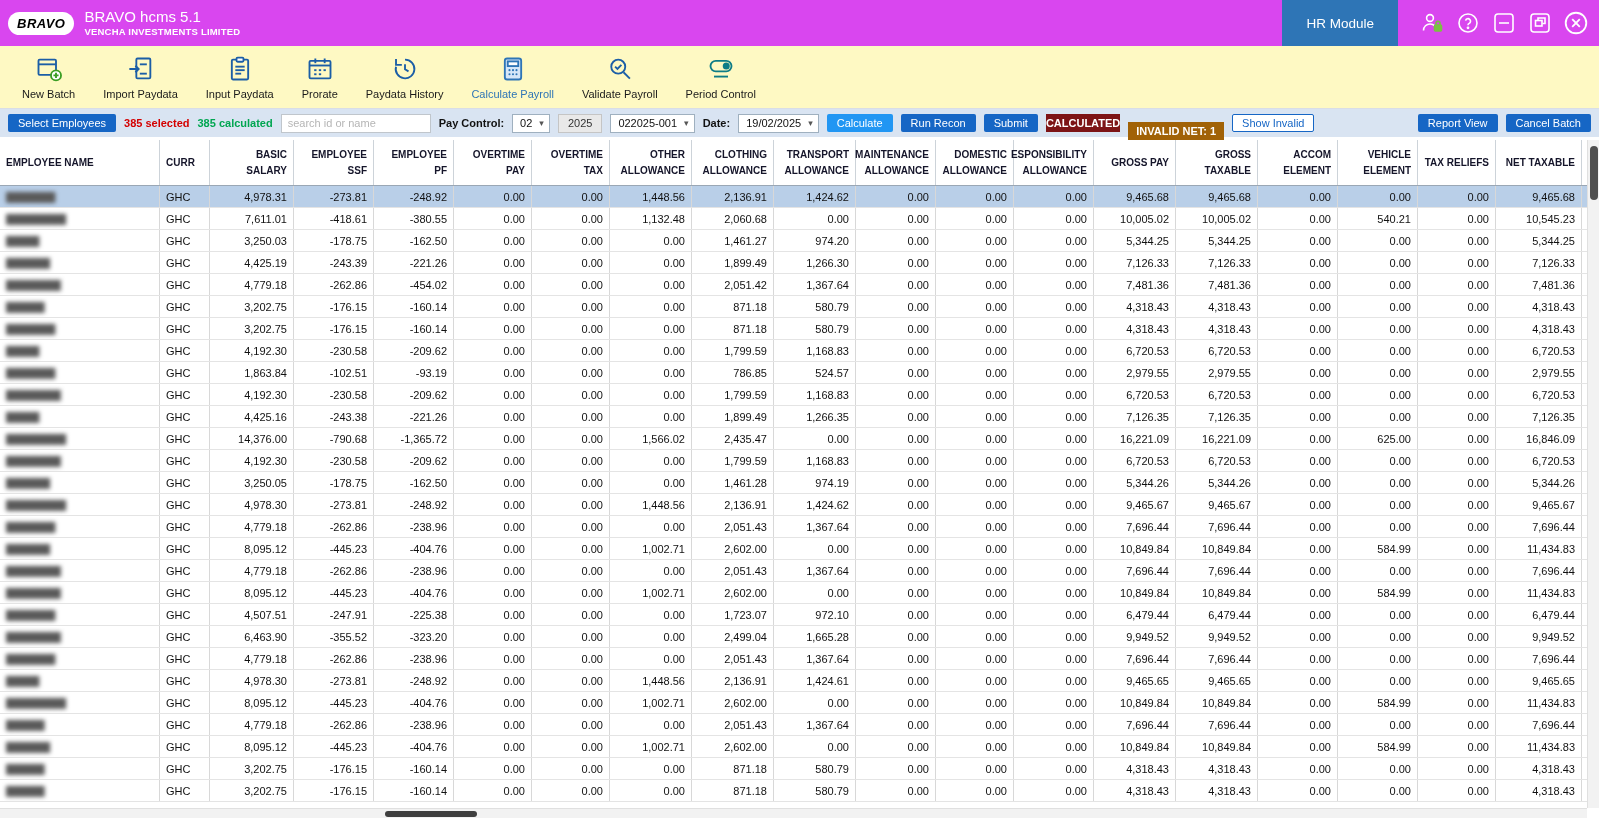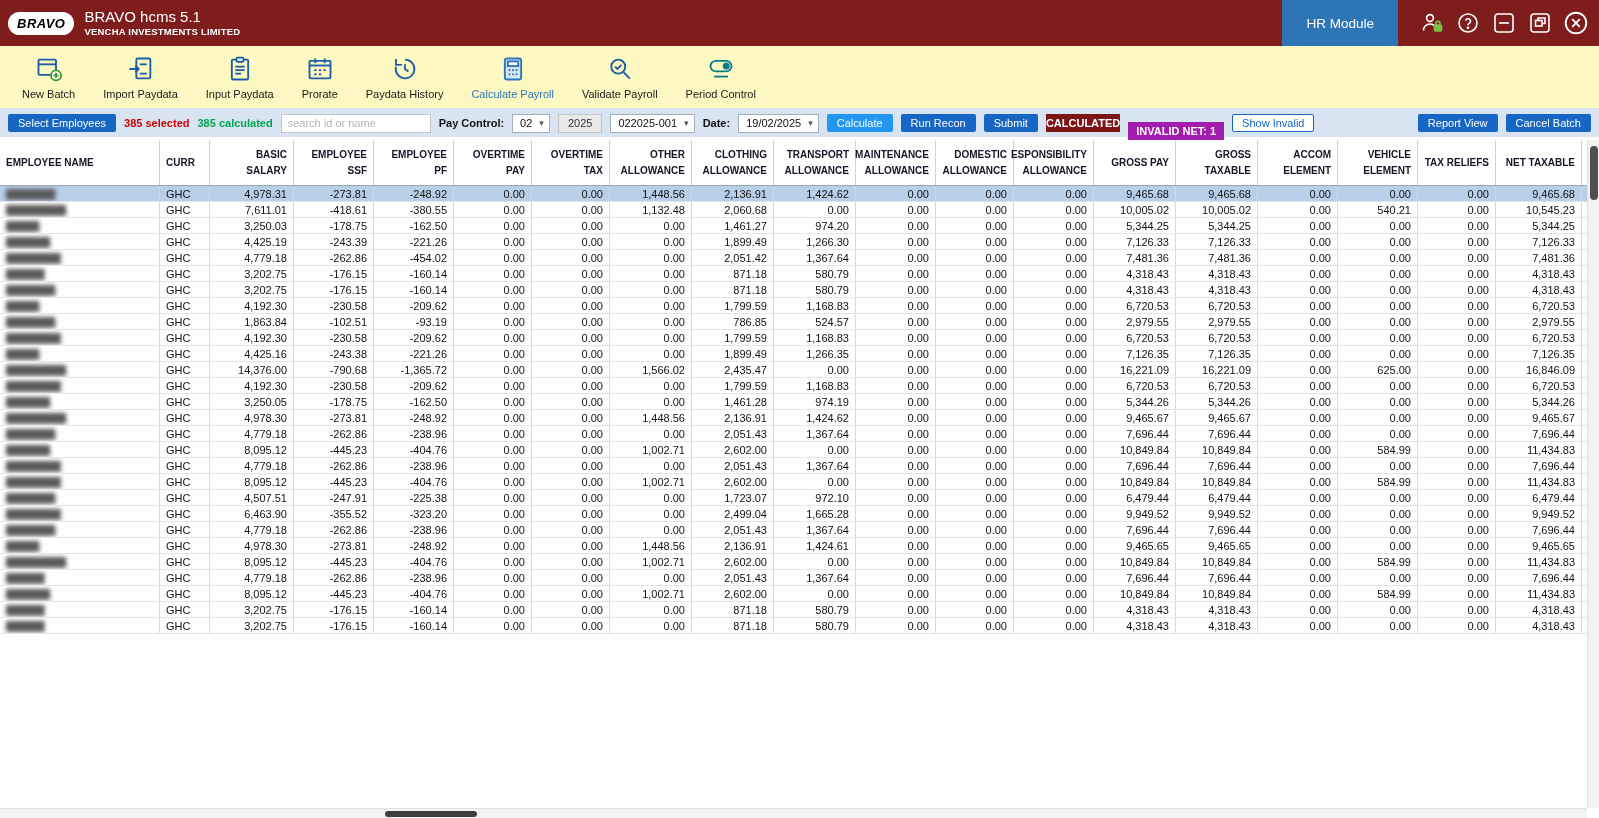--- a/index.html
+++ b/index.html
@@ -2,21 +2,21 @@
 <html><head>
 <meta charset="utf-8">
 <style>
   * { box-sizing: border-box; }
   html,body { margin:0; padding:0; }
   body {
     width:1599px; height:818px; overflow:hidden; position:relative;
     font-family:"Liberation Sans", sans-serif; background:#fff; color:#111;
   }
   
-  .titlebar { height:46px; background:#7f1d1d; display:flex; align-items:stretch; color:#fff; }
+  .titlebar { height:46px; background:#d946ef; display:flex; align-items:stretch; color:#fff; }
   .logo { align-self:center; background:#fff; color:#000; font-weight:bold; font-style:italic;
     border-radius:12px; padding:4px 9px; margin:0 10px 0 8px; font-size:13px; letter-spacing:.5px; }
   .title-block { align-self:center; line-height:1.2; margin-right:46px; }
   .app-title { font-size:15px; }
   .company { font-size:9.5px; font-weight:bold; letter-spacing:.2px; }
   .nav { display:flex; align-items:stretch; }
   .nav-item { display:flex; align-items:center; padding:0 36px; font-size:13.5px; cursor:pointer; }
   .nav-item.active { background:#2e75b6; }
   .titlebar-right { margin-left:auto; display:flex; align-items:center; }
   .hr-module { background:#2e75b6; height:46px; display:flex; align-items:center; padding:0 24px;
@@ -37,31 +37,31 @@
   .count-red { color:#d40000; font-weight:bold; }
   .count-green { color:#00a651; font-weight:bold; }
   .search { width:150px; height:19px; border:1px solid #c0c6cc; padding:1px 6px; font-size:11px; font-family:inherit; }
   .search::placeholder { color:#b5b5b5; }
   .lbl { font-weight:bold; color:#111; white-space:nowrap; }
   .selbox { background:#fff; border:1px solid #9fb0bf; height:19px; display:flex; align-items:center;
     padding:0 5px 0 7px; gap:7px; cursor:pointer; white-space:nowrap; }
   .selbox .arr { font-size:9px; color:#555; }
   .yearbox { background:#e9e9e9; border:1px solid #c5c5c5; height:19px; display:flex; align-items:center; padding:0 9px; color:#333; }
   .badge-maroon { background:#7d1416; color:#fff; font-weight:bold; padding:3px 0; font-size:11px; white-space:nowrap; }
-  .badge-red { background:#a21caf; color:#fff; font-weight:bold; padding:3px 8px; font-size:11px; white-space:nowrap;margin-top:16px; }
+  .badge-red { background:#a16207; color:#fff; font-weight:bold; padding:3px 8px; font-size:11px; white-space:nowrap;margin-top:16px; }
   .push-right { margin-left:auto; }
   
   .table { position:absolute; top:140px; left:0; right:12px; bottom:10px; overflow:hidden; background:#fff; }
   .thead { display:grid; height:46px; background:#fff; border-bottom:1px solid #9aa7b5; }
   .th { display:flex; align-items:center; justify-content:flex-end; padding:0 6px; font-size:10px;
     font-weight:bold; color:#15152a; border-right:1px solid #cdd3d9; white-space:pre-line;
     text-align:right; line-height:1.6; }
   .th.left { justify-content:flex-start; text-align:left; }
   .tbody { position:absolute; top:46px; bottom:0; left:0; right:0; overflow:hidden; }
-  .tr { display:grid; height:16px; border-bottom:1px solid #e4e4e4; background:#fff; cursor:default; }
+  .tr { display:grid; height:22px; border-bottom:1px solid #e4e4e4; background:#fff; cursor:default; }
   .tr.selected { background:#b9cfe8; }
   .td { display:flex; align-items:center; justify-content:flex-end; padding:0 6px; font-size:11px;
     color:#111; border-right:1px solid #d8d8d8; overflow:hidden; }
   .td.left { justify-content:flex-start; }
   .blur { filter:blur(2.2px); color:#5a5a5a; font-size:9px; letter-spacing:-1px; white-space:nowrap; }
   
   .vscroll { position:absolute; top:140px; right:0; bottom:10px; width:12px; background:#f2f2f2; border-left:1px solid #e0e0e0; }
   .vthumb { position:absolute; top:6px; left:2px; width:8px; height:54px; background:#4f4f4f; border-radius:4px; }
   .hscroll { position:absolute; left:0; right:12px; bottom:0; height:10px; background:#f2f2f2; border-top:1px solid #e0e0e0; }
   .hthumb { position:absolute; left:385px; top:2px; width:92px; height:6px; background:#3f3f3f; border-radius:3px; }

